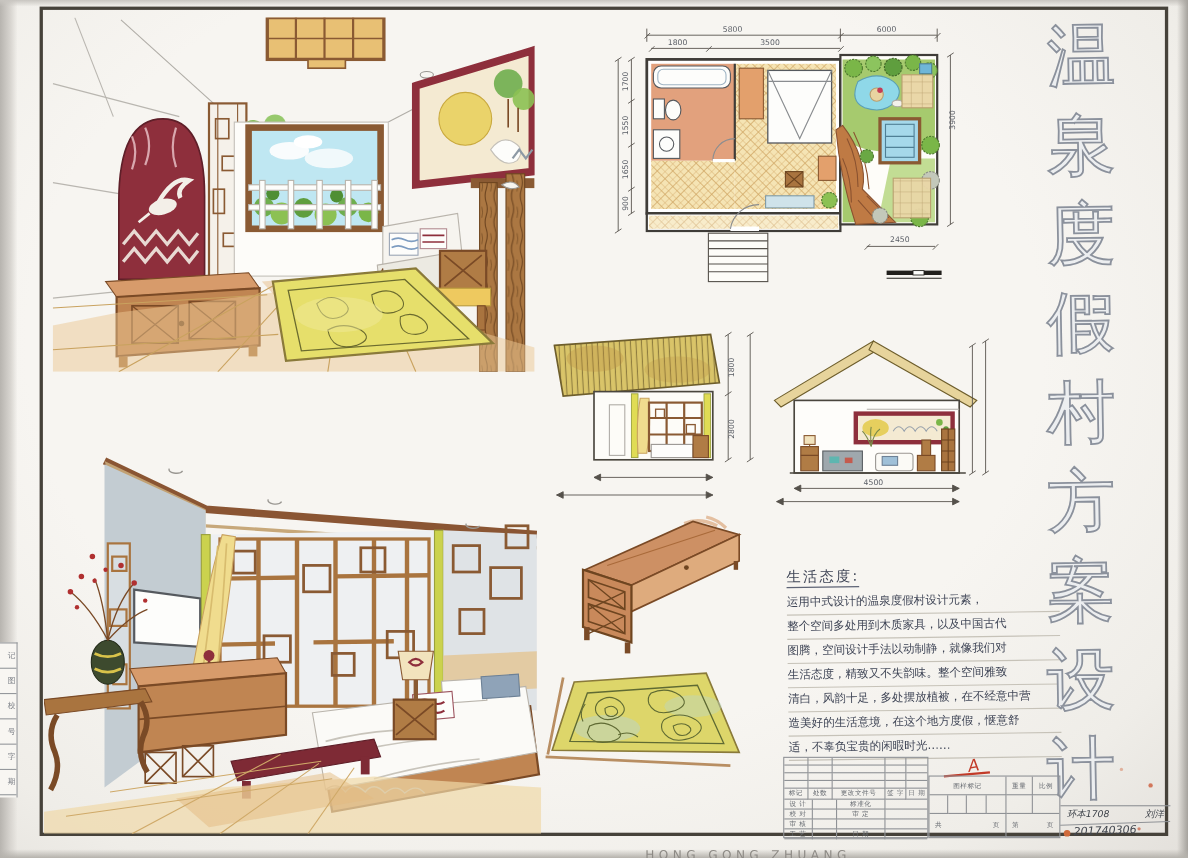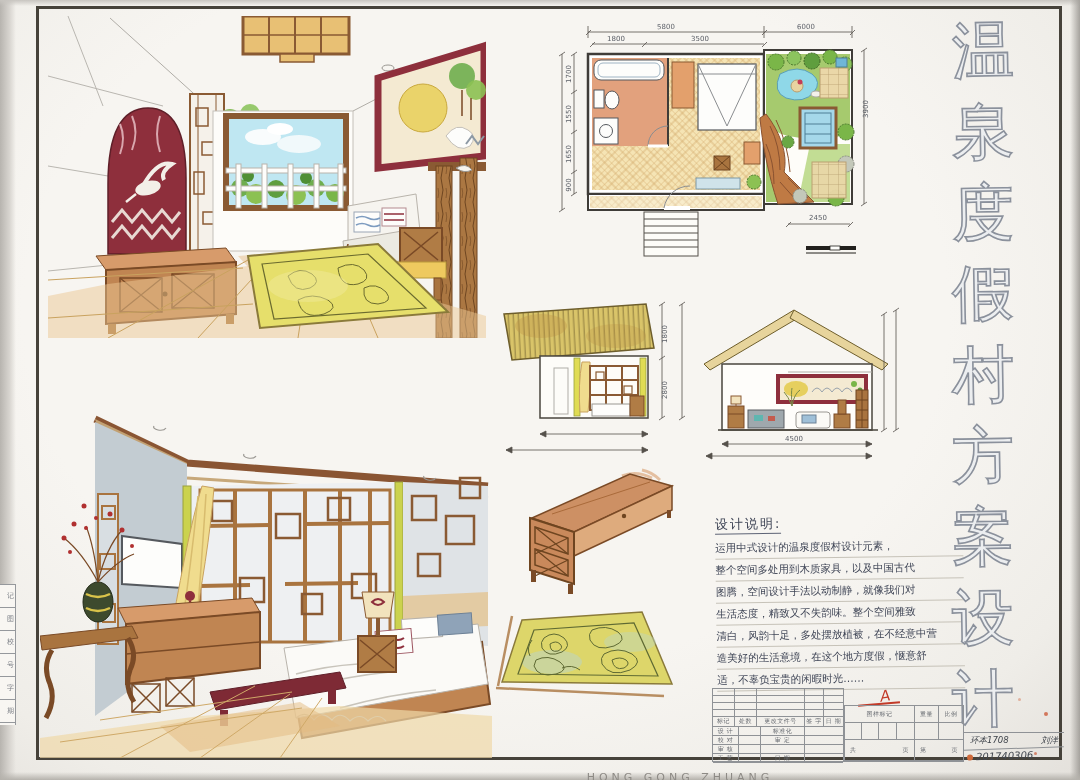--- a/index.html
+++ b/index.html
@@ -619,21 +619,21 @@
     <path d="M58,52 q6,-4 10,0 q4,4 -2,7 q-8,2 -8,-7z"></path>
     <path d="M100,38 q14,-6 26,2 q10,8 -4,14 q-18,6 -24,-6 q-2,-6 2,-10z"></path>
     <path d="M44,68 q12,-6 24,2 q10,8 -4,12 q-18,4 -22,-8z"></path>
     <path d="M112,62 q14,-8 28,0 q12,8 -2,16 q-20,8 -28,-6 q-2,-6 2,-10z"></path>
     <path d="M120,68 q8,-4 14,0 q5,4 -2,8 q-10,3 -12,-8z"></path>
     <path d="M70,76 q10,-4 18,2 M40,48 q-6,8 -2,16"></path>
   </g>
 </svg>
 
 <div class="abs notes">
-  <div class="heading">设计说明:</div>
+  <div class="heading">生活态度:</div>
   <div class="line">运用中式设计的温泉度假村设计元素，</div>
   <div class="line">整个空间多处用到木质家具，以及中国古代</div>
   <div class="line">图腾，空间设计手法以动制静，就像我们对</div>
   <div class="line">生活态度，精致又不失韵味。整个空间雅致</div>
   <div class="line">清白，风韵十足，多处摆放植被，在不经意中营</div>
   <div class="line">造美好的生活意境，在这个地方度假，惬意舒</div>
   <div class="line">适，不辜负宝贵的闲暇时光……</div>
 </div>
 
 <div class="abs calli">

